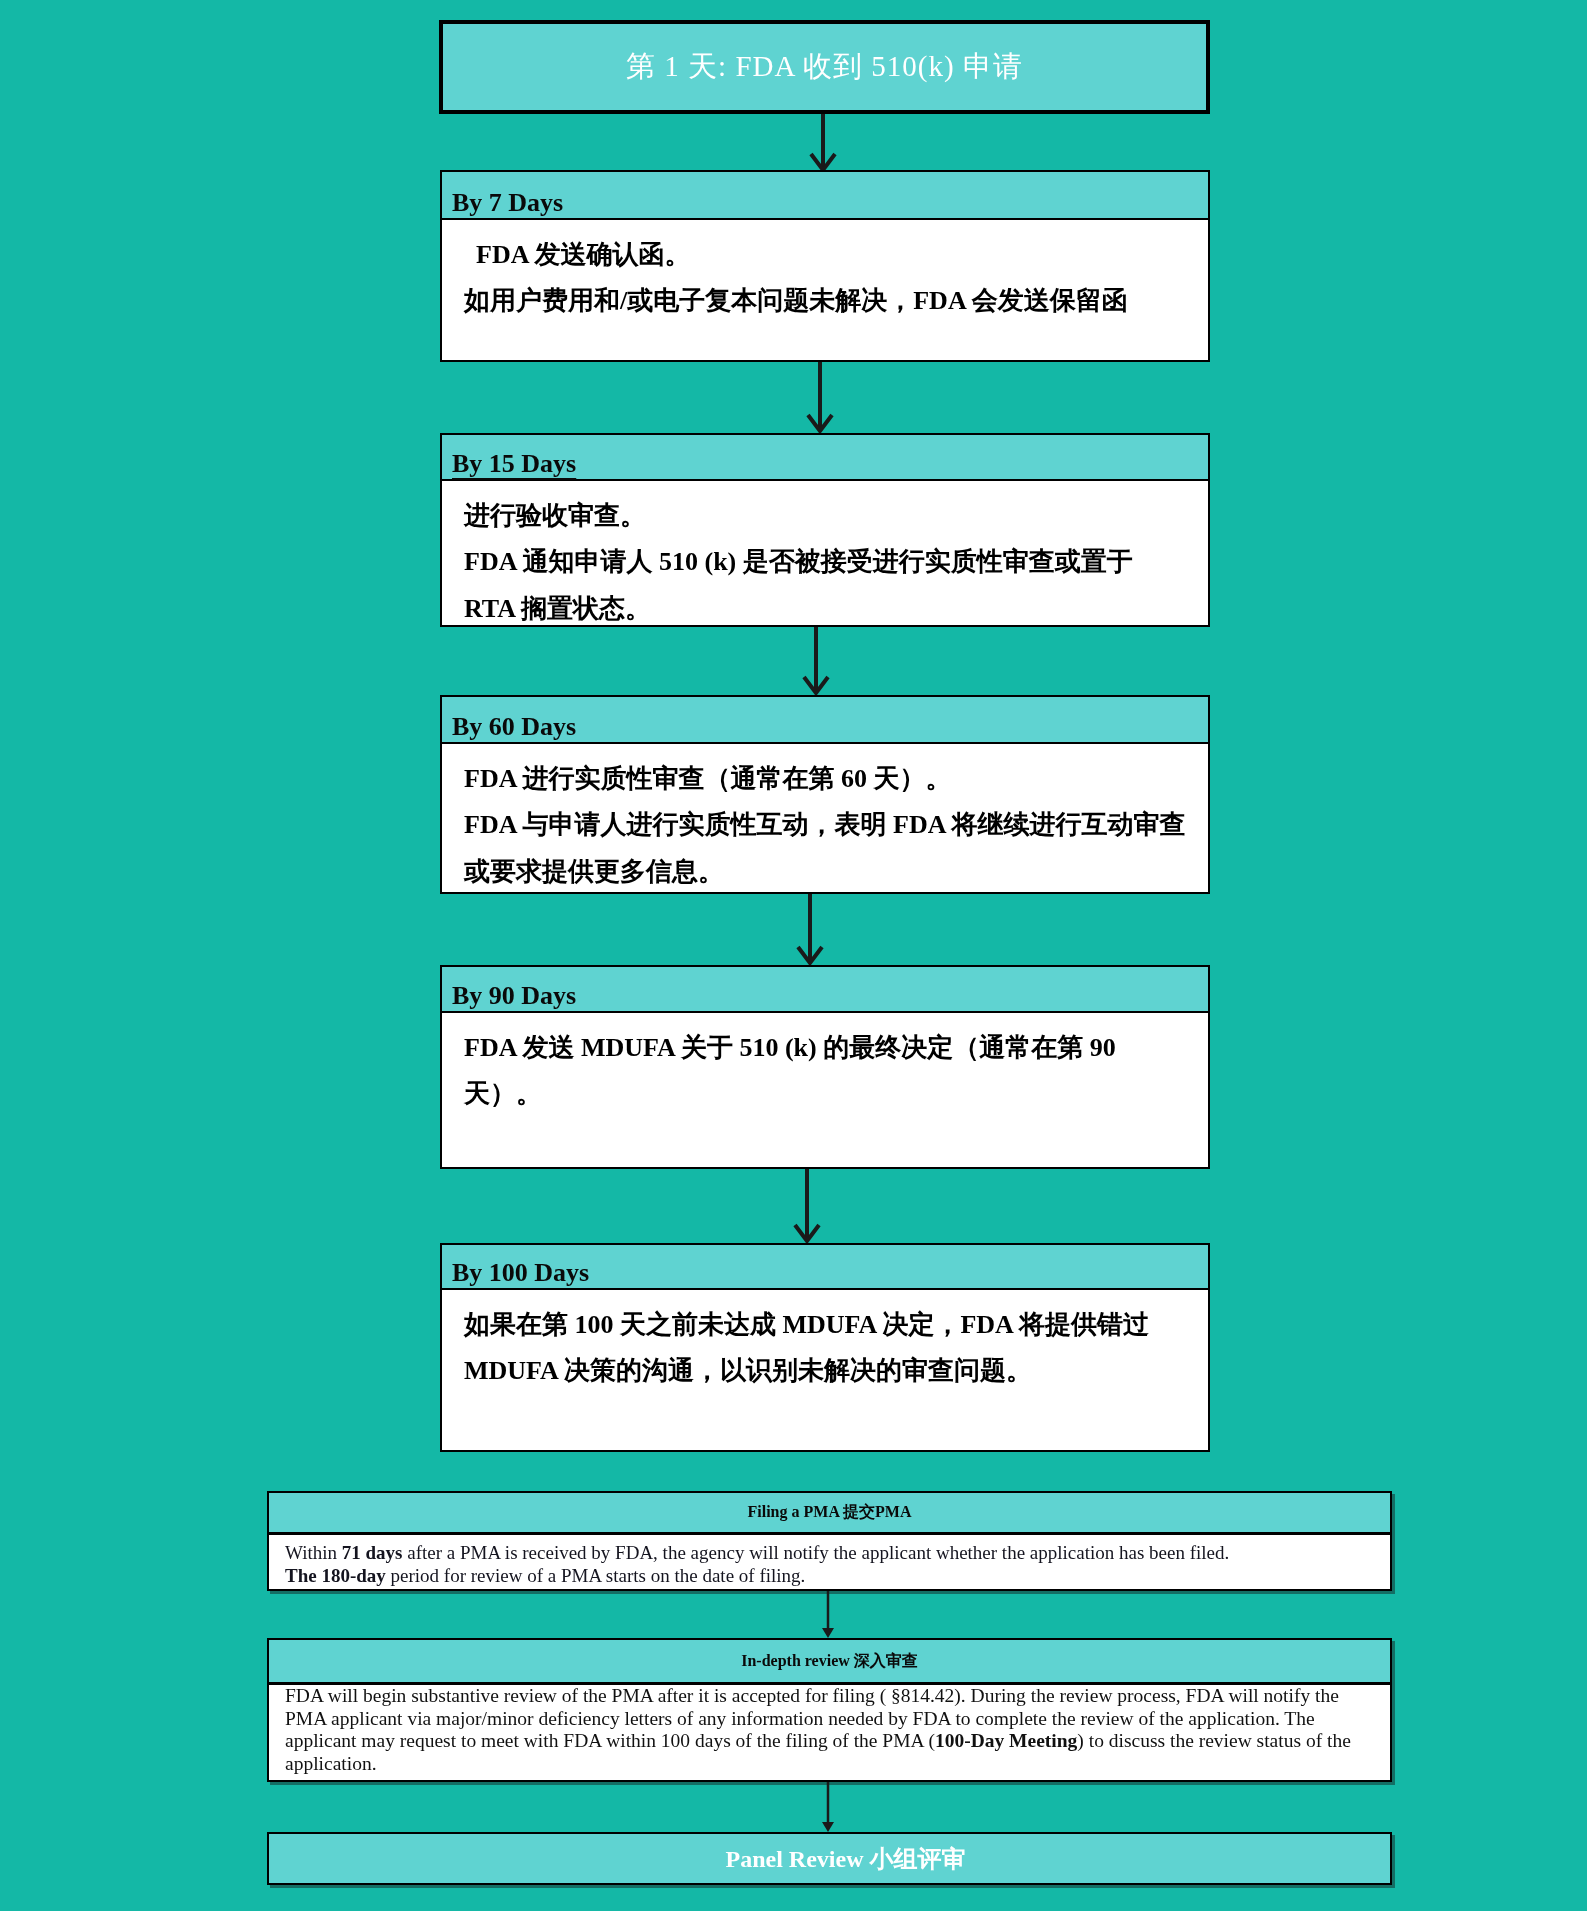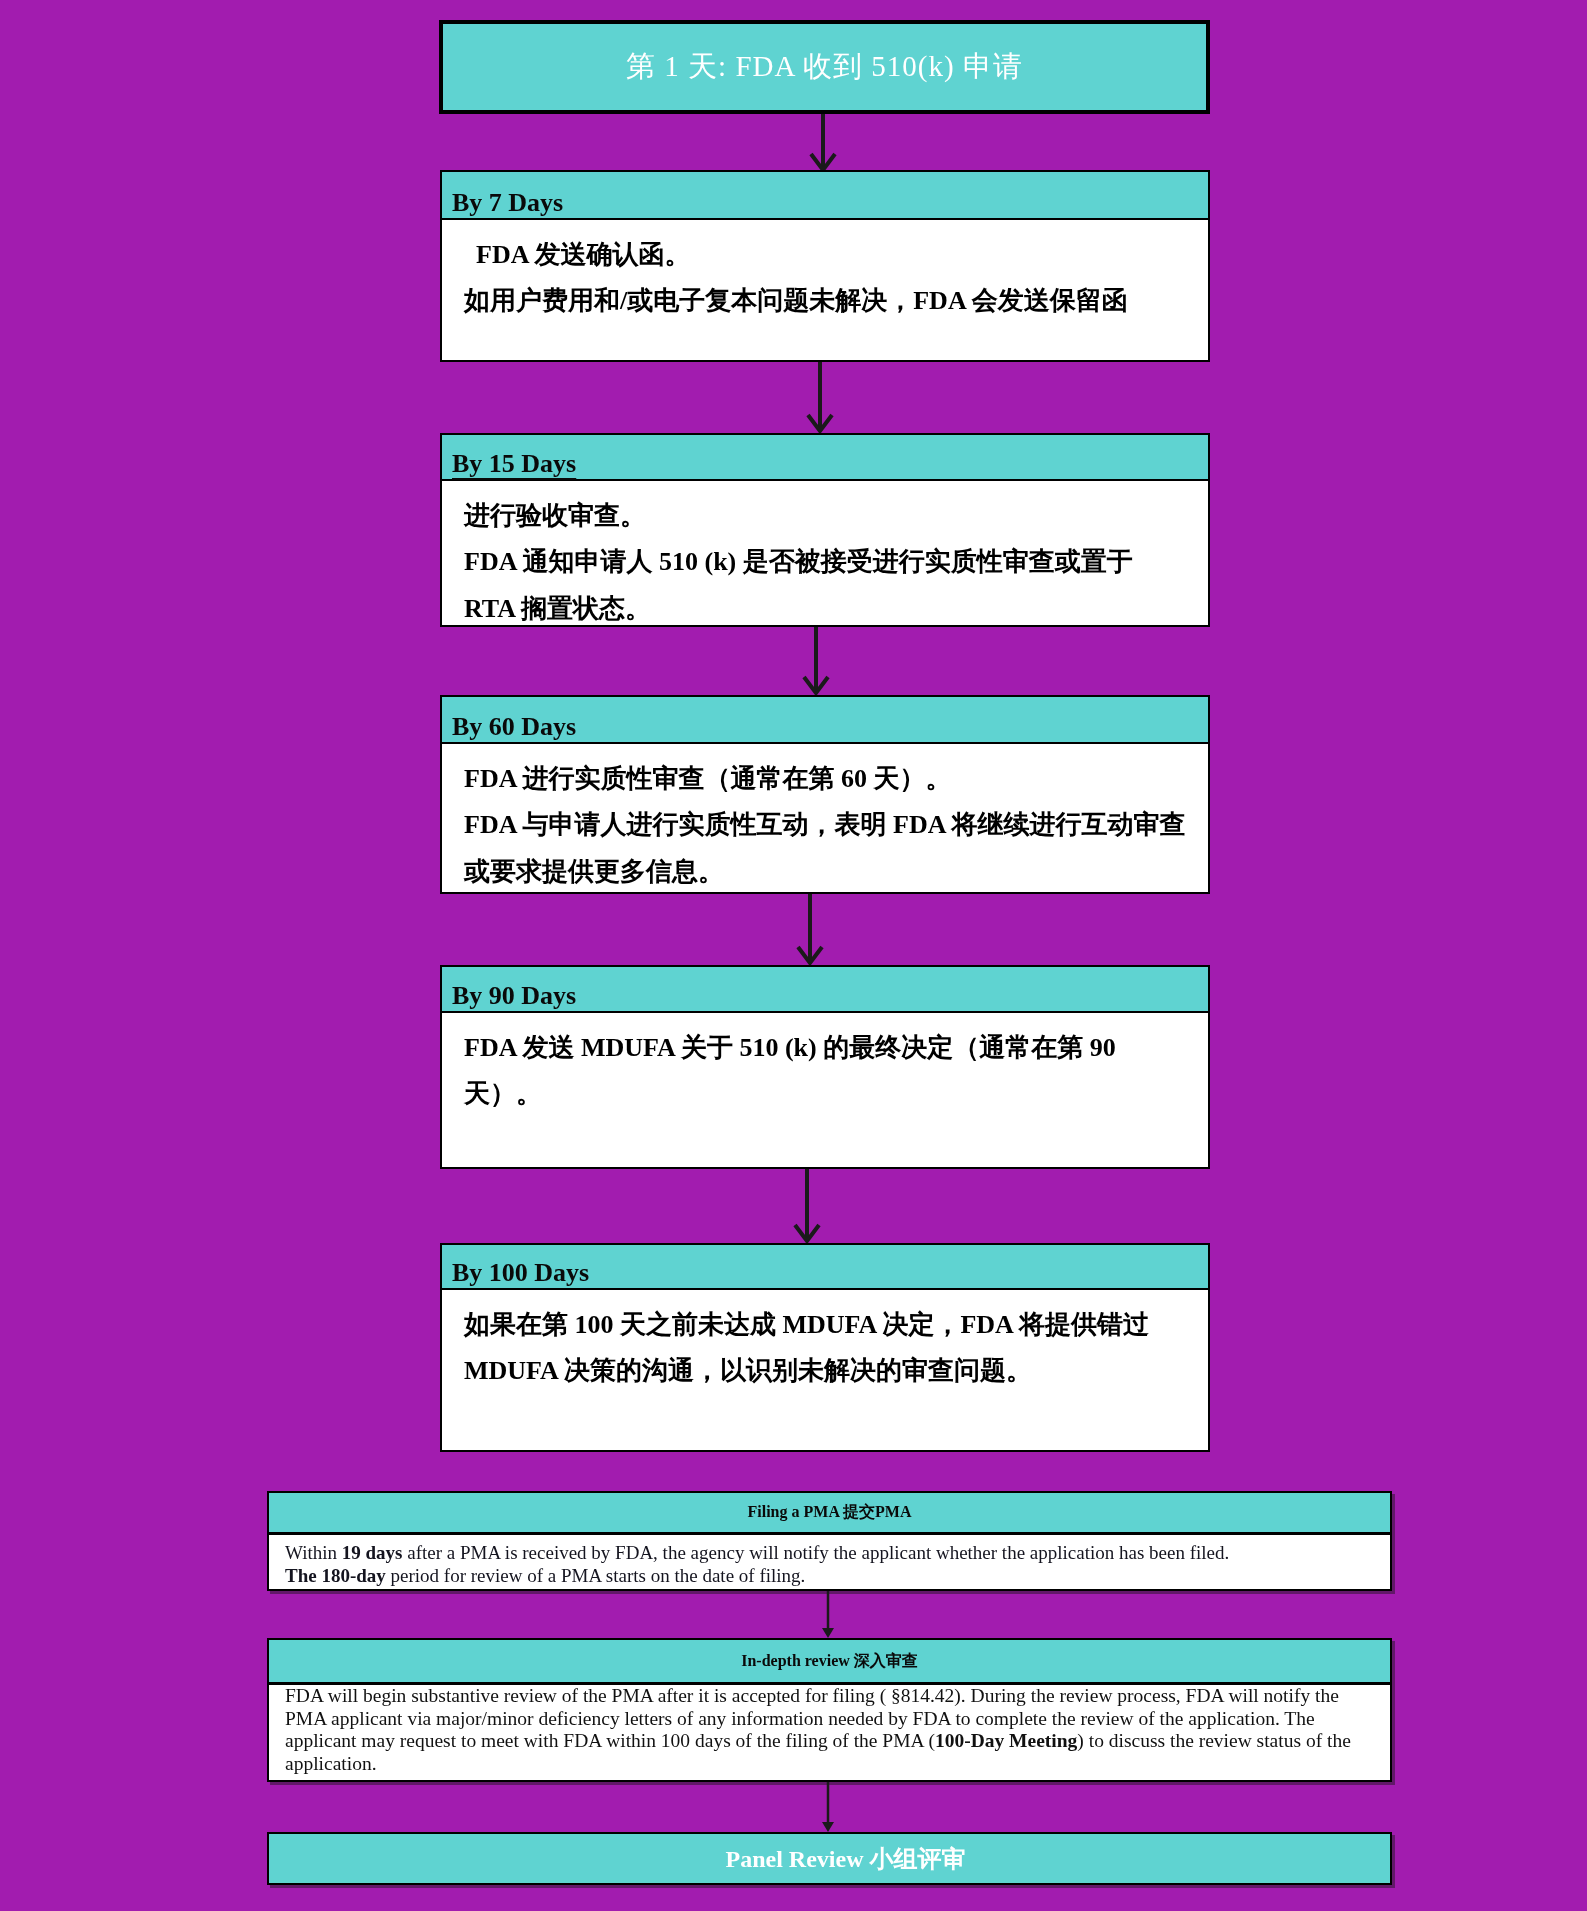--- a/index.html
+++ b/index.html
@@ -1,18 +1,18 @@
 <!DOCTYPE html>
 <html style="--teal: #5fd3d1;"><head>
 <meta charset="utf-8">
 <style>
   :root{ --teal:#5fd3d1; --ink:#000; }
   html,body{margin:0;padding:0;background:#fff;}
   .page{
-    position:relative; width:1587px; height:1911px; background:#a21caf;
+    position:relative; width:1587px; height:1911px; background:#14b8a6;
     font-family:"Liberation Serif","DejaVu Serif",serif; color:#000;
     overflow:hidden;
   }
   .box{position:absolute; background:#fff; border:2px solid var(--ink); box-sizing:border-box;}
   .title-box{
     position:absolute; box-sizing:border-box;
     background:var(--teal); border:4px solid var(--ink);
     display:flex; align-items:center; justify-content:center;
     color:#fff; font-size:29px; font-weight:400; letter-spacing:1px;
   }
@@ -122,21 +122,21 @@
     <div class="bdy">
       <p>如果在第 100 天之前未达成 MDUFA 决定，FDA 将提供错过 MDUFA 决策的沟通，以识别未解决的审查问题。</p>
     </div>
   </div>
 
   <div class="box shadowed" style="left:267px;top:1491px;width:1125px;height:100px;">
     <div class="wide-hdr" style="height:42px;">
       <span>Filing a PMA 提交PMA</span>
     </div>
     <div class="wide-bdy">
-      <p class="ln"><span>Within </span><b>19 days</b><span> after a PMA is received by FDA, the agency will notify the applicant whether the application has been filed.</span></p>
+      <p class="ln"><span>Within </span><b>71 days</b><span> after a PMA is received by FDA, the agency will notify the applicant whether the application has been filed.</span></p>
       <p class="ln"><b>The 180-day</b><span> period for review of a PMA starts on the date of filing.</span></p>
     </div>
   </div>
 
   <svg class="arrow" style="left:818px;top:1591px;" width="20" height="47" viewBox="0 0 20 47">
     <line x1="10" y1="0" x2="10" y2="40" stroke="#1a1a1a" stroke-width="2.5"></line>
     <polygon points="4,37 10,47 16,37" fill="#1a1a1a"></polygon>
   </svg>
 
   <div class="box shadowed" style="left:267px;top:1638px;width:1125px;height:144px;">

